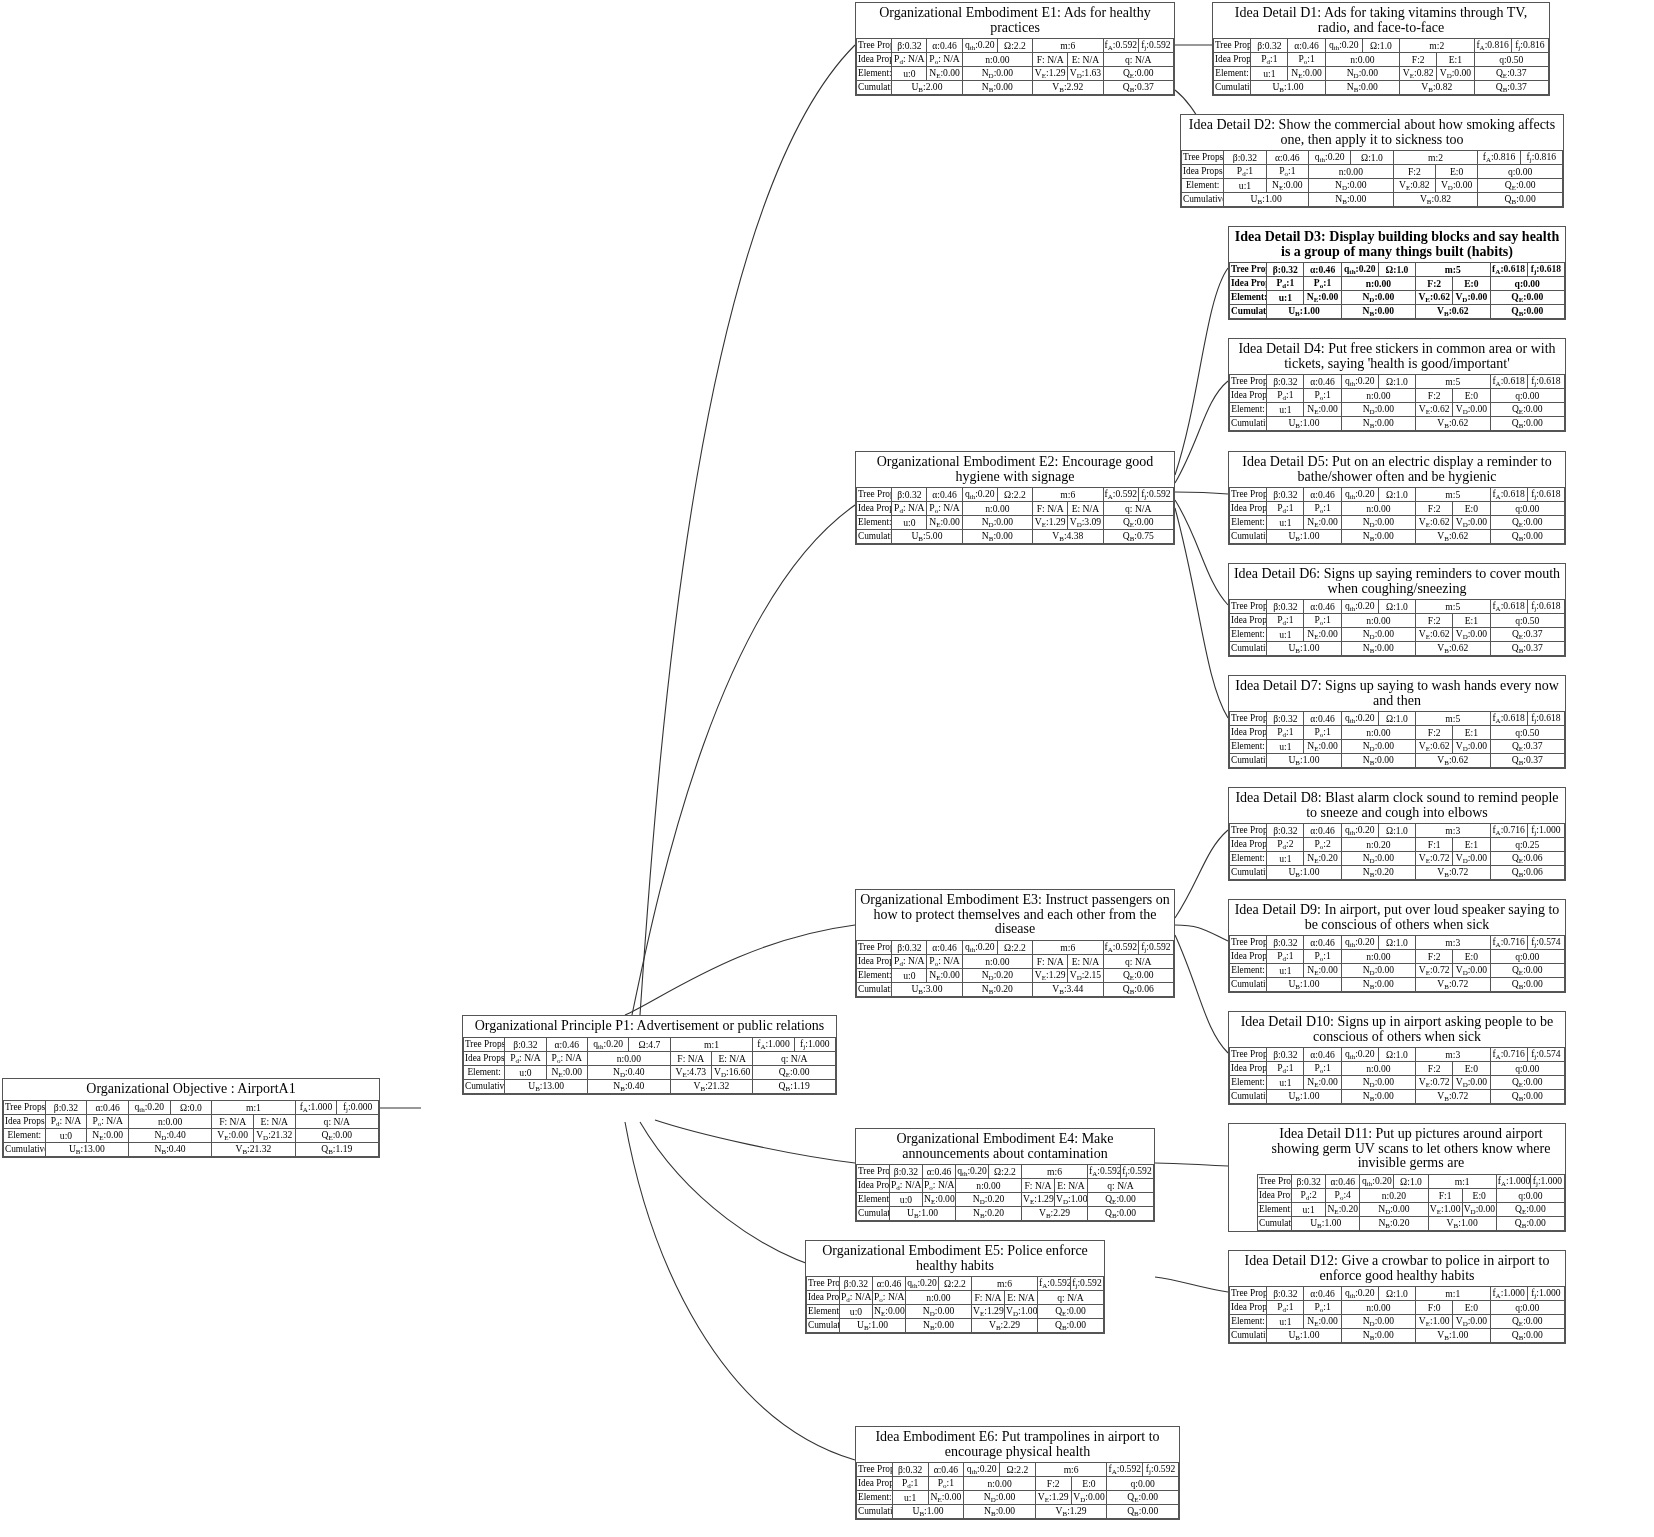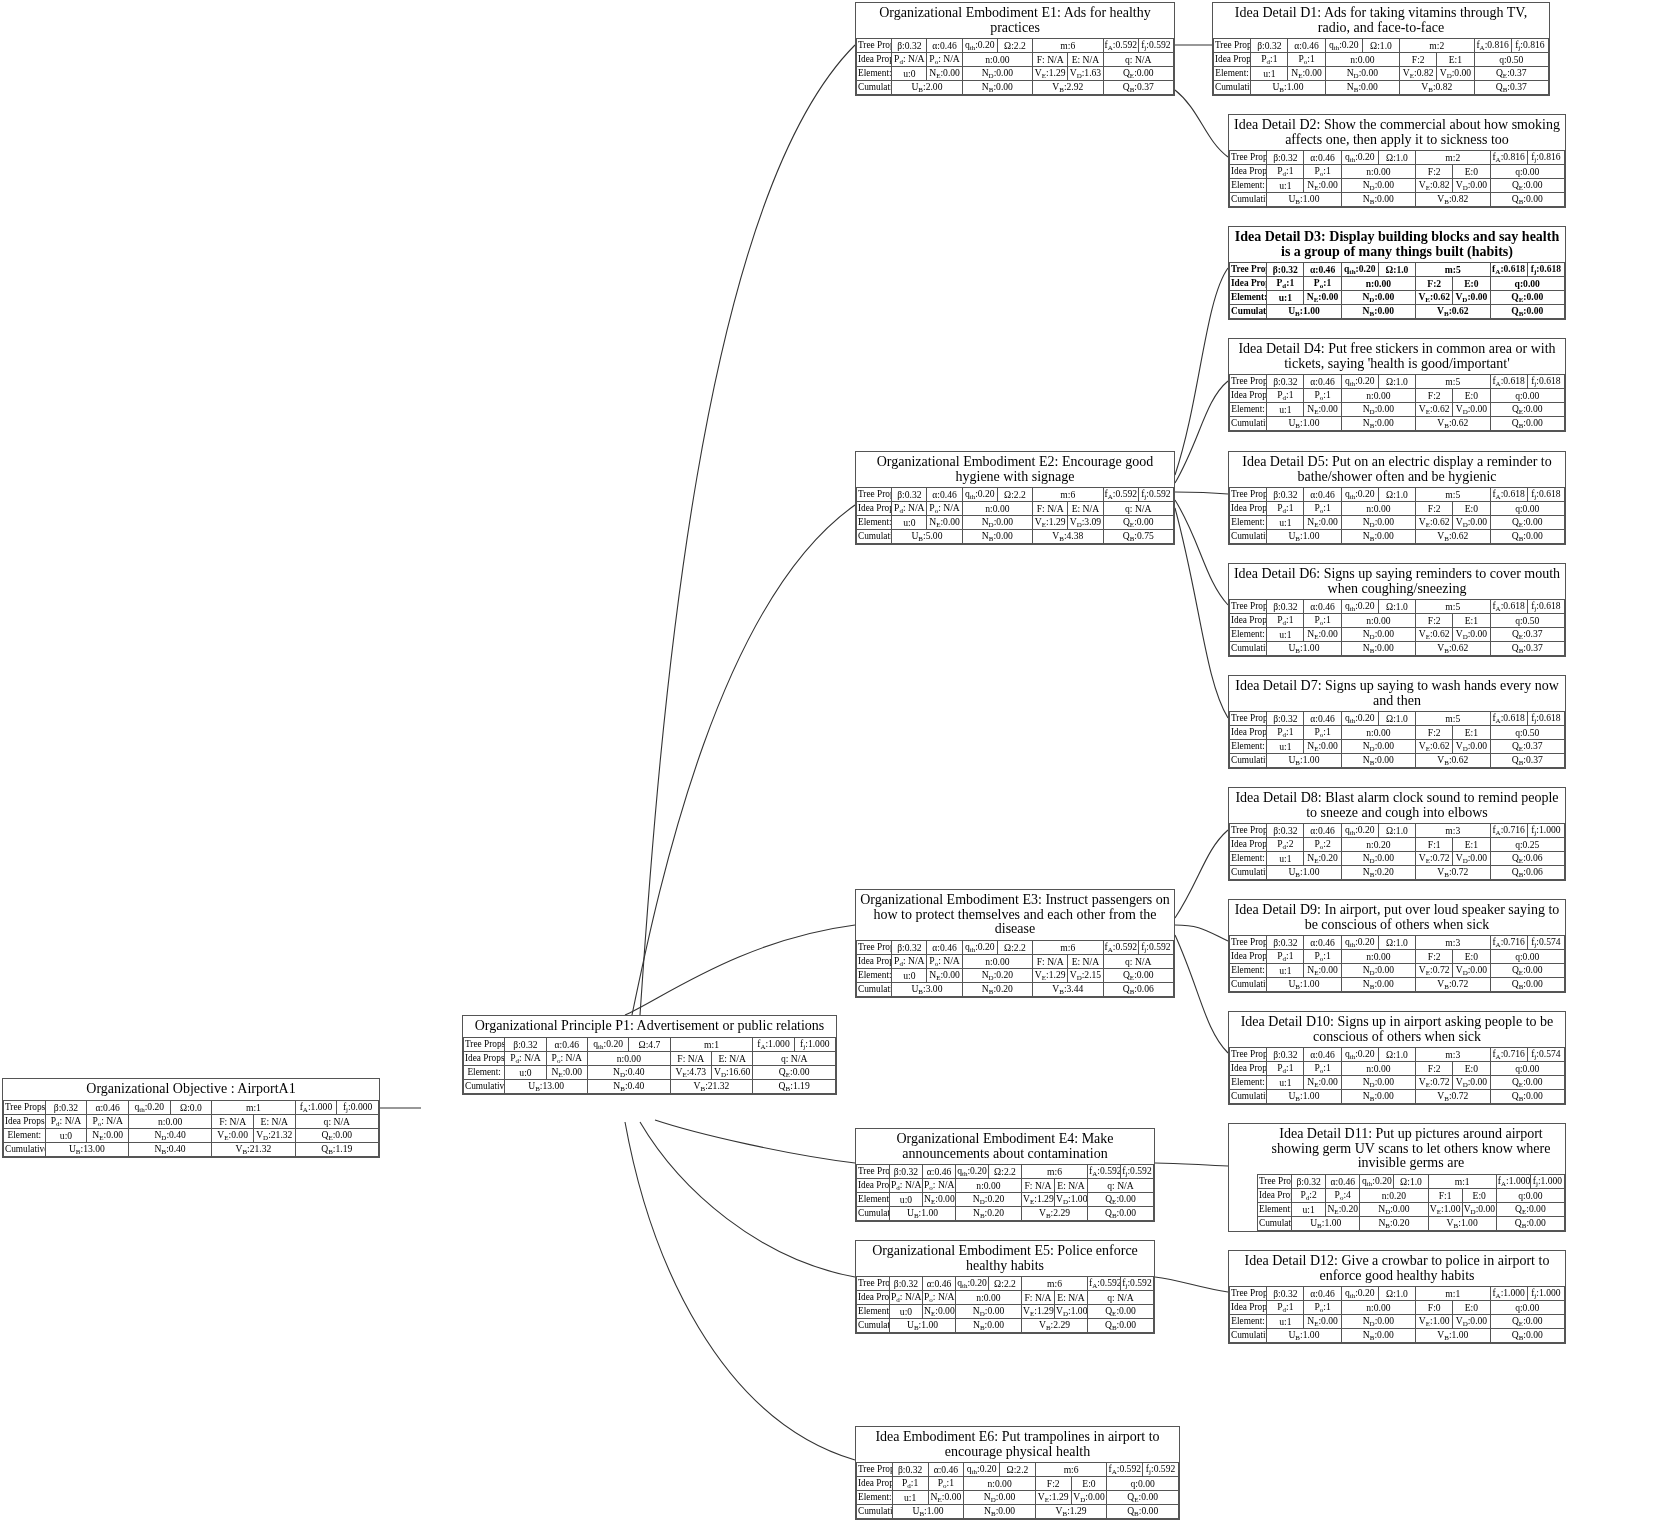--- a/index.html
+++ b/index.html
@@ -16,24 +16,24 @@
   table.props td{border:1px solid #555;text-align:center;padding:0px 1px;height:12px;
     white-space:nowrap;overflow:hidden;}
   table.props td.lbl{font-size:9.3px;}
   sub{font-size:7px;vertical-align:baseline;position:relative;top:2px;}
   .node.obj{left:2px;top:1078px;width:378px;}
   .node.p1{left:421px;top:1015px;width:375px;margin-left:41px;}
   .node.e1{left:855px;top:2px;width:320px;}
   .node.e2{left:855px;top:451px;width:320px;}
   .node.e3{left:855px;top:889px;width:320px;}
   .node.e4{left:855px;top:1128px;width:300px;}
-  .node.e5{left:855px;top:1240px;width:300px;}
+  .node.e5{left:805px;top:1240px;width:300px;}
   .node.e6{left:855px;top:1426px;width:325px;}
   .node.d1{left:1212px;top:2px;width:338px;}
-  .node.d2{left:1228px;top:114px;width:338px;}
+  .node.d2{left:1180px;top:114px;width:384px;}
   .node.d3{left:1228px;top:226px;width:338px;font-weight:bold;}
   .node.d4{left:1228px;top:338px;width:338px;}
   .node.d5{left:1228px;top:451px;width:338px;}
   .node.d6{left:1228px;top:563px;width:338px;}
   .node.d7{left:1228px;top:675px;width:338px;}
   .node.d8{left:1228px;top:787px;width:338px;}
   .node.d9{left:1228px;top:899px;width:338px;}
   .node.d10{left:1228px;top:1011px;width:338px;}
   .node.d11{left:1228px;top:1123px;width:338px;padding-left:28px;}
   .node.d12{left:1228px;top:1250px;width:338px;}

